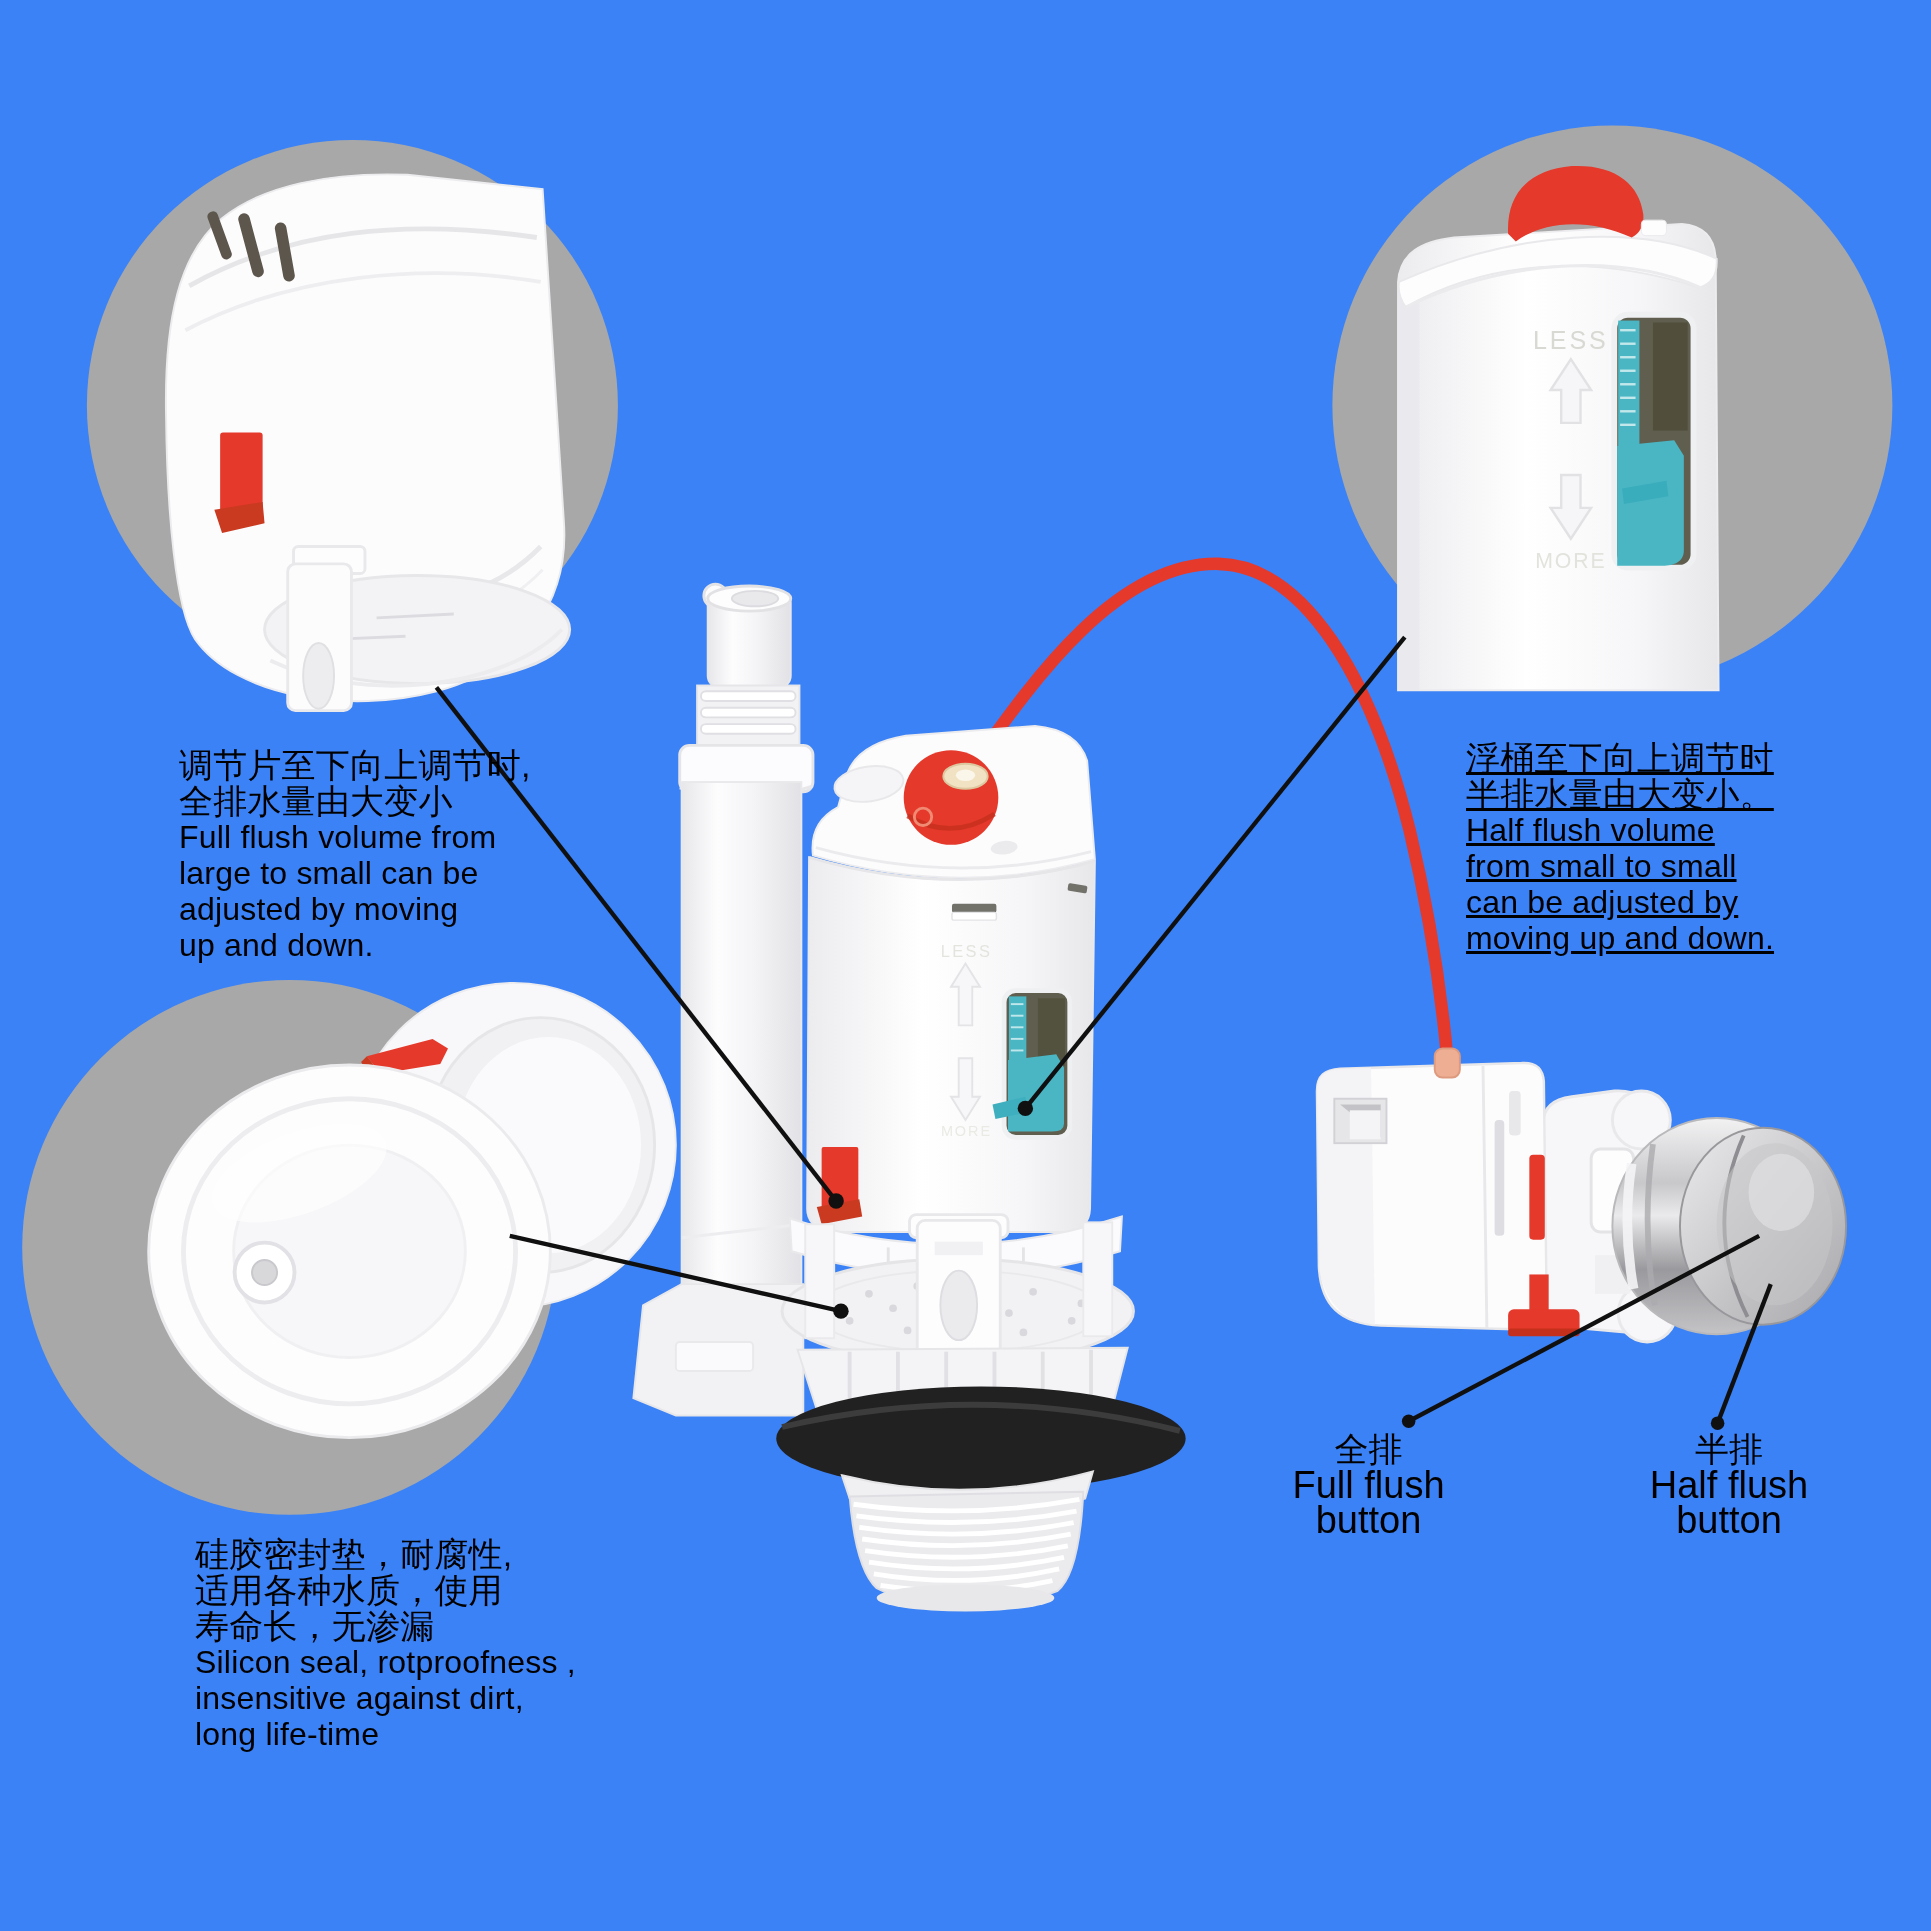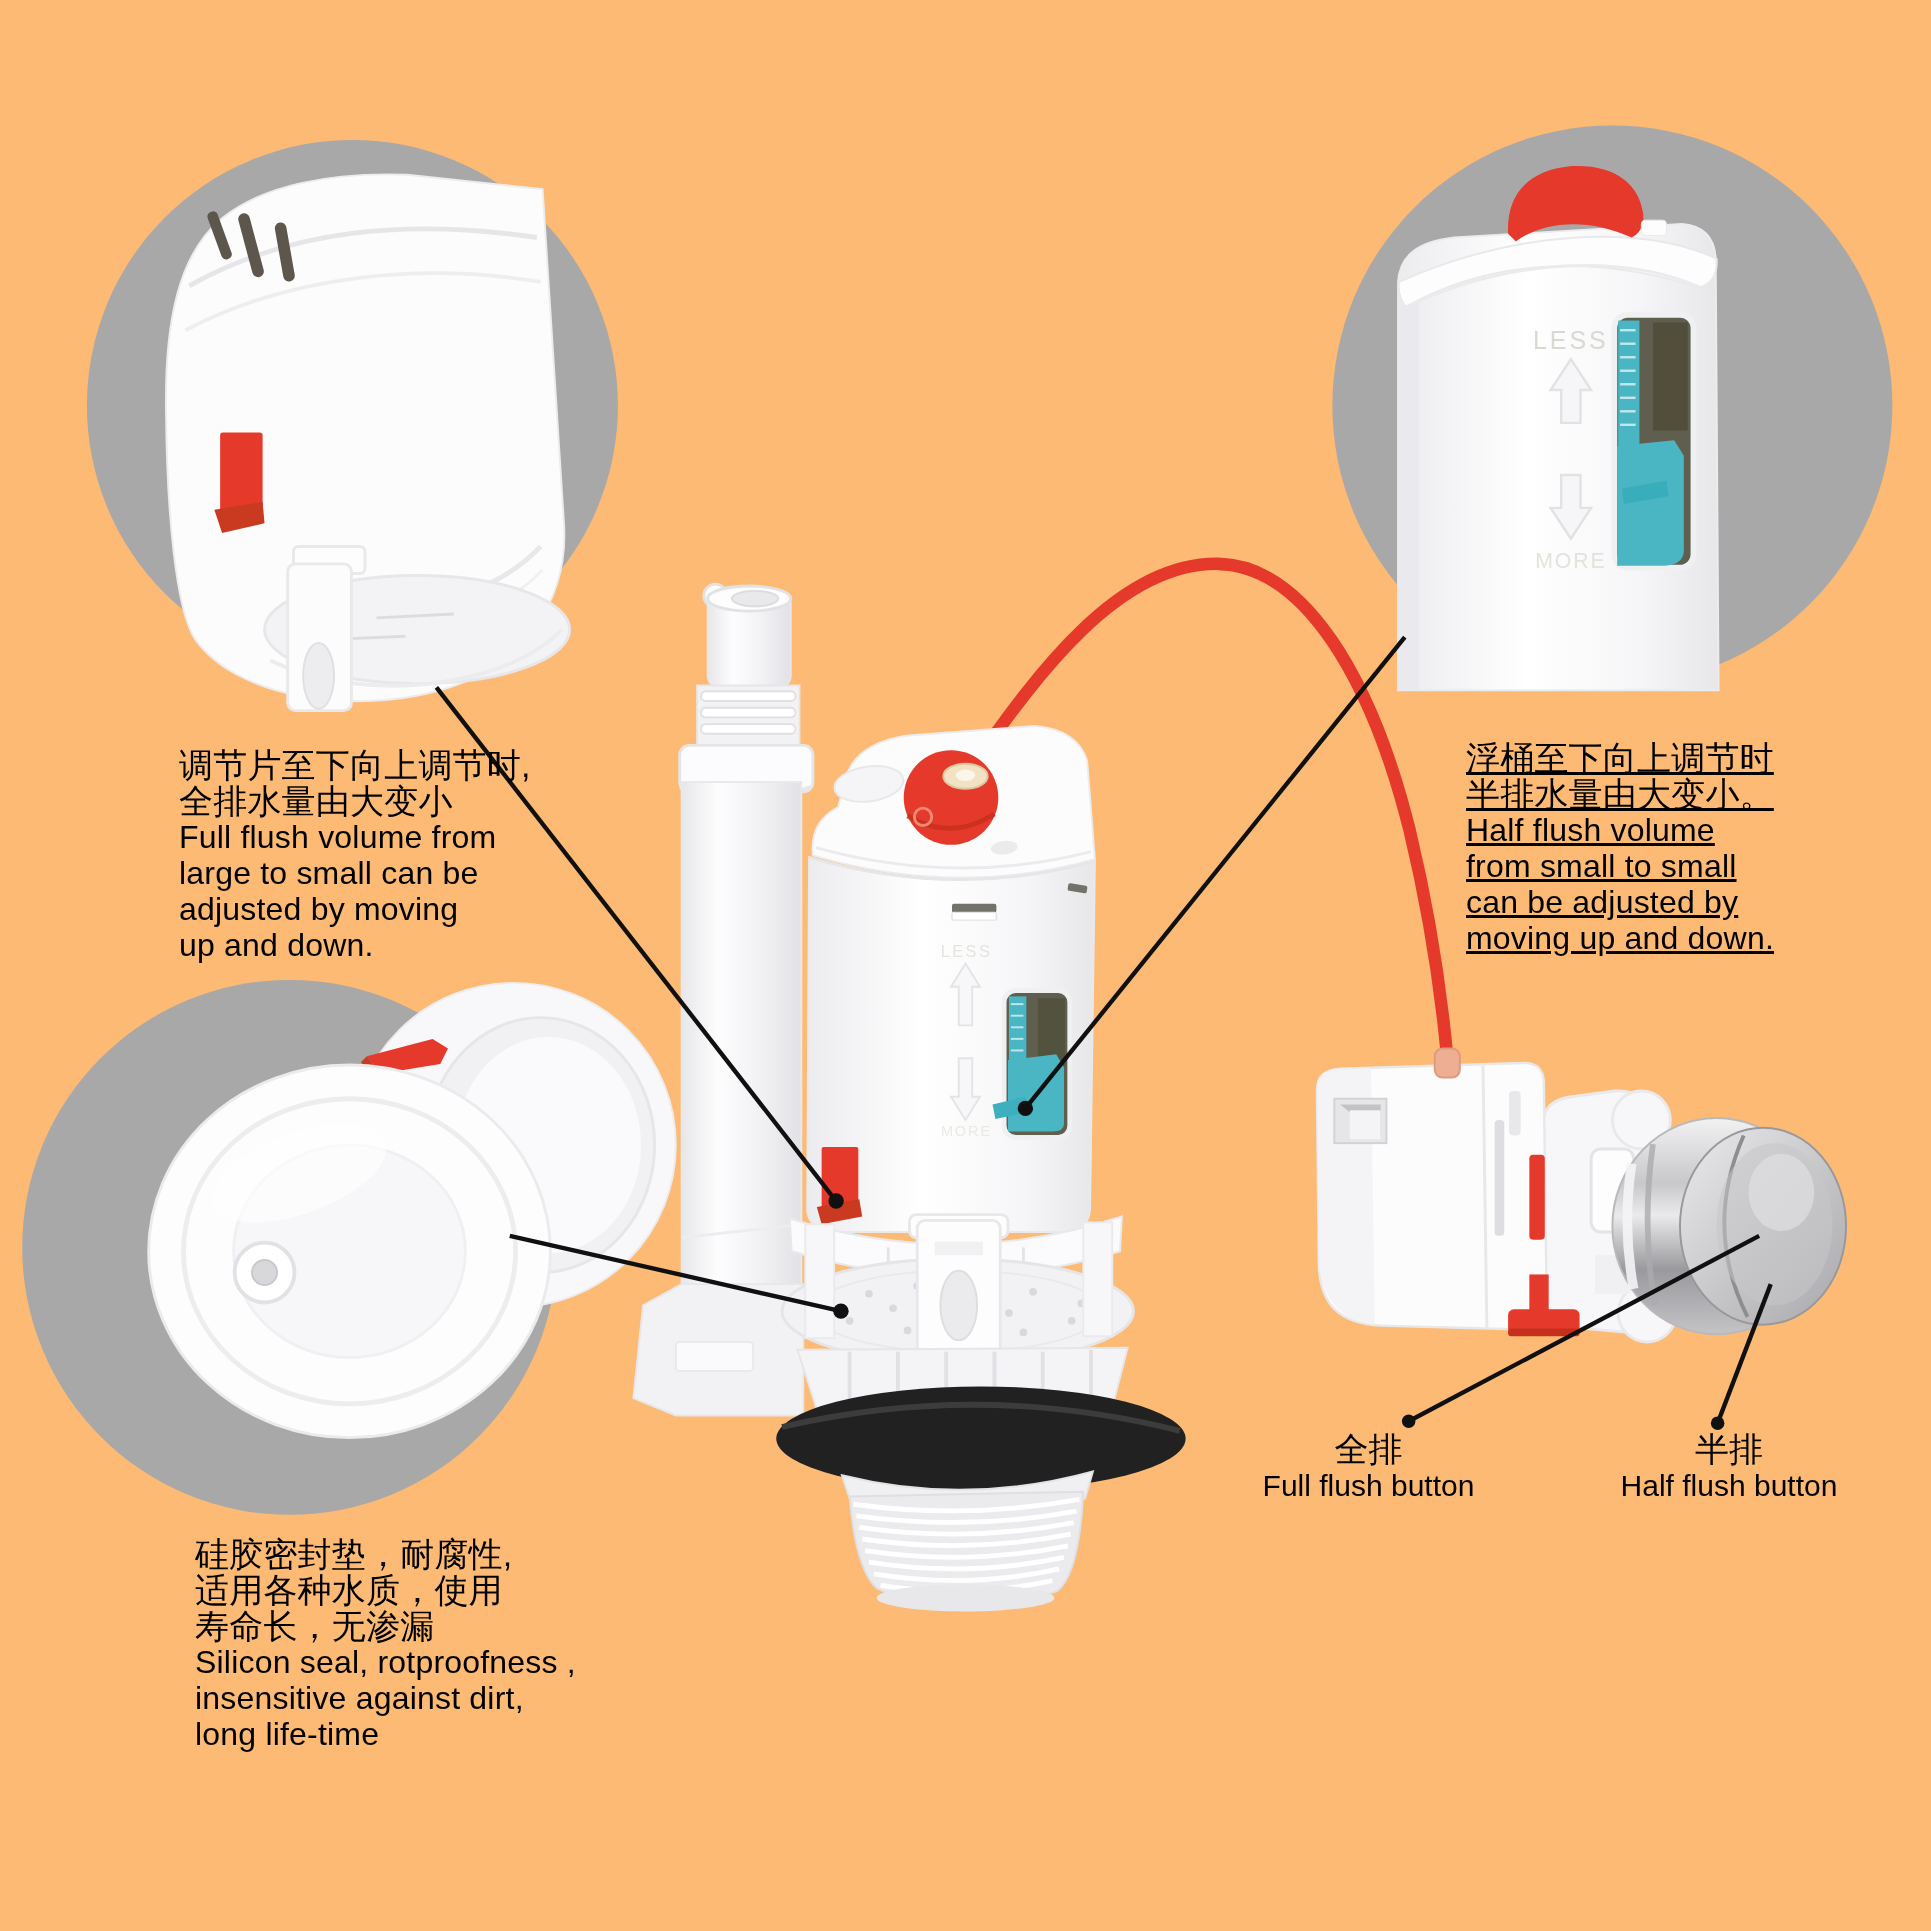--- a/index.html
+++ b/index.html
@@ -1,23 +1,23 @@
 <!DOCTYPE html>
 <html style="--circle-gray: #a8a8a8; --accent-red: #e5392b; --accent-red-dark: #c93a20; --teal: #4ab6c4; --gasket-black: #212121; --line-black: #101010; --slot-dark: #5d564c; --window-dark: #605f4f;"><head>
 <meta charset="utf-8">
 <style>
   html,body{margin:0;padding:0;background:#fff;}
-  .stage{position:relative;width:1931px;height:1931px;background:#fdba74;overflow:hidden;
+  .stage{position:relative;width:1931px;height:1931px;background:#3b82f6;overflow:hidden;
          font-family:"Liberation Sans","DejaVu Sans",sans-serif;color:#000;}
   .stage svg{position:absolute;left:0;top:0;}
   .note{position:absolute;white-space:nowrap;font-size:32px;line-height:36px;letter-spacing:0.2px;}
   .note .zh{font-size:34px;}
   .lbl{position:absolute;text-align:center;}
   .lbl .zh{font-size:34px;line-height:37px;}
-  .lbl .en{font-size:30px;line-height:35px;}
+  .lbl .en{font-size:38px;line-height:35px;}
 </style>
 </head>
 <body>
 
 <div class="stage">
 
 <svg width="1931" height="1931" viewBox="0 0 2000 2000">
   <defs>
     <linearGradient id="tube" x1="0" y1="0" x2="1" y2="0">
       <stop offset="0" stop-color="#e7e7ea"></stop>

